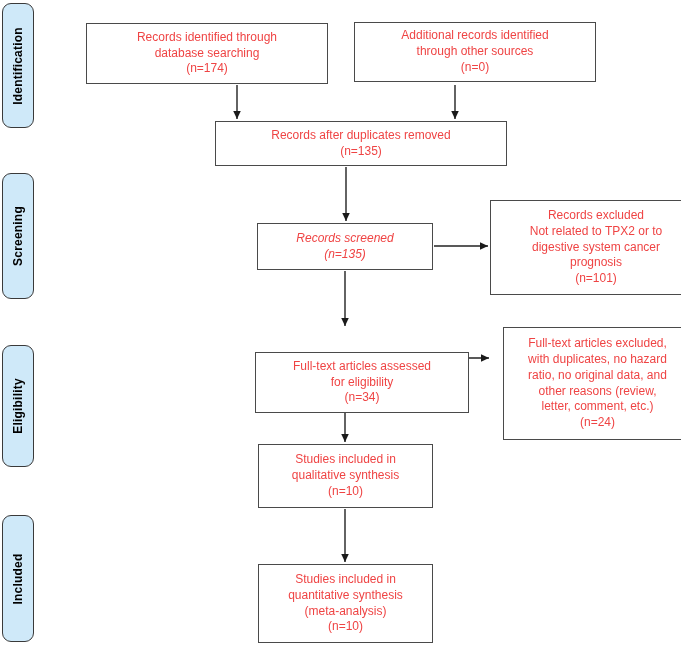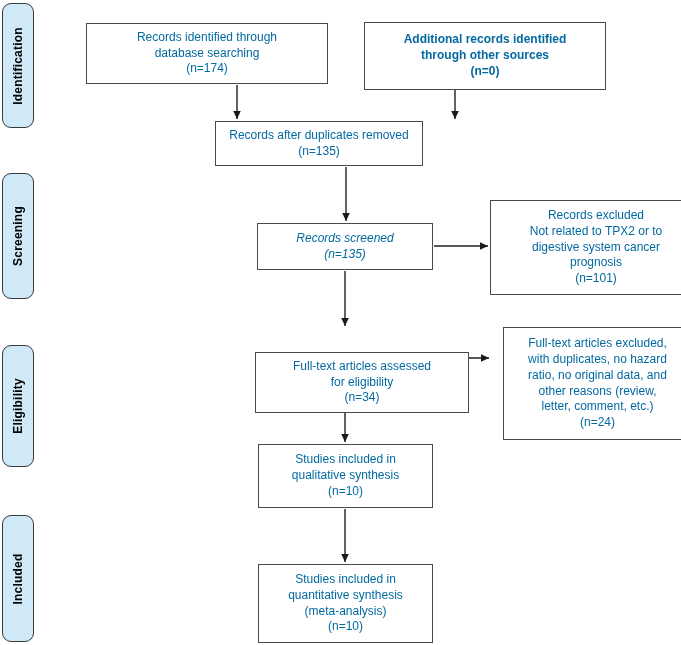--- a/index.html
+++ b/index.html
@@ -34,21 +34,21 @@
   .fbox {
     position: absolute;
     background: #ffffff;
     border: 1.5px solid #4a4a4a;
     display: flex;
     align-items: center;
     justify-content: center;
     text-align: center;
     font-size: 12px;
     line-height: 1.32;
-    color: #0369a1;
+    color: #ef4444;
     white-space: pre-line;
     padding: 10px 4px;
     box-sizing: border-box;
   }
   svg.arrows {
     position: absolute;
     left: 0; top: 0;
     width: 681px; height: 645px;
     pointer-events: none;
   }
@@ -85,25 +85,25 @@
     <line x1="345" y1="271" x2="345" y2="326" marker-end="url(#ah)"></line>
     <line x1="434" y1="358" x2="489" y2="358" marker-end="url(#ah)"></line>
     <line x1="345" y1="390" x2="345" y2="442" marker-end="url(#ah)"></line>
     <line x1="345" y1="509" x2="345" y2="562" marker-end="url(#ah)"></line>
   </svg>
 
   <div class="fbox" style="left:86px;top:23px;width:242px;height:61px;">Records identified through
 database searching
 (n=174)</div>
 
-  <div class="fbox" style="left:364px;top:22px;width:242px;height:68px;font-weight:bold;">Additional records identified
+  <div class="fbox" style="left:354px;top:22px;width:242px;height:60px;">Additional records identified
 through other sources
 (n=0)</div>
 
-  <div class="fbox" style="left:215px;top:121px;width:208px;height:45px;">Records after duplicates removed
+  <div class="fbox" style="left:215px;top:121px;width:292px;height:45px;">Records after duplicates removed
 (n=135)</div>
 
   <div class="fbox" style="left:257px;top:223px;width:176px;height:47px;font-style:italic;">Records screened
 (n=135)</div>
 
   <div class="fbox" style="left:490px;top:200px;width:212px;height:95px;">Records excluded
 Not related to TPX2 or to
 digestive system cancer
 prognosis
 (n=101)</div>

